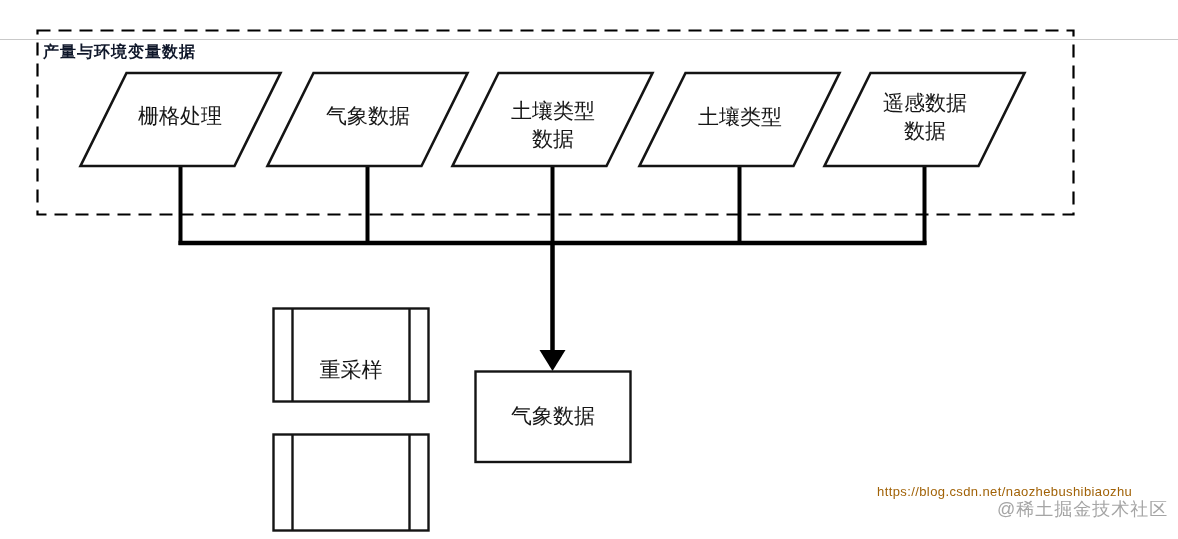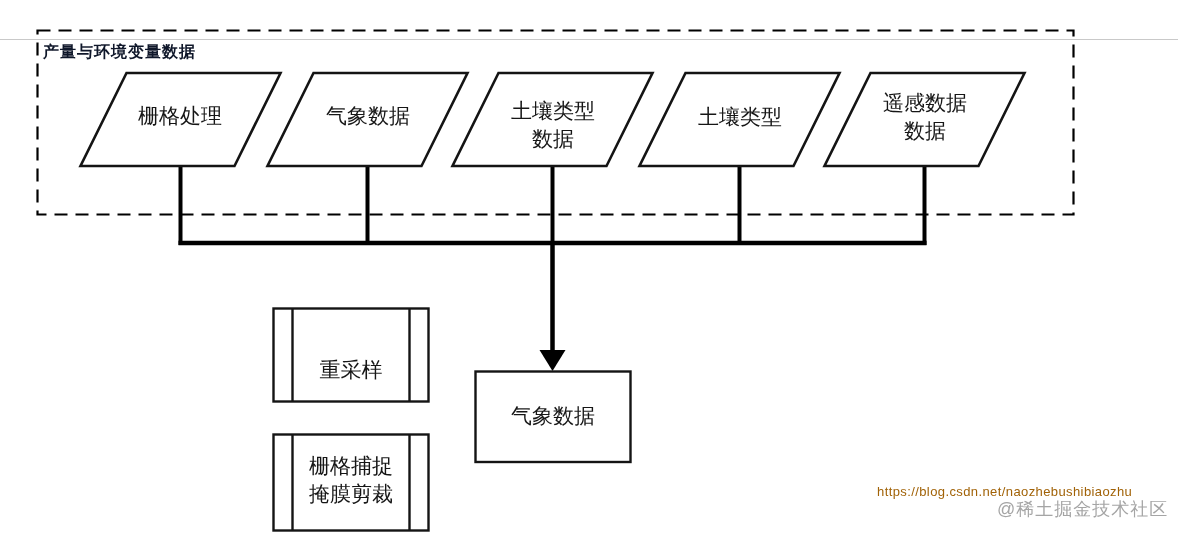--- a/index.html
+++ b/index.html
@@ -91,20 +91,18 @@
 
   <div class="node-label" style="left:180px;top:117px;">栅格处理</div>
   <div class="node-label" style="left:368px;top:117px;">气象数据</div>
   <div class="node-label" style="left:553px;top:126px;">土壤类型
 数据</div>
   <div class="node-label" style="left:740px;top:118px;">土壤类型</div>
   <div class="node-label" style="left:925px;top:118px;">遥感数据
 数据</div>
 
   <div class="node-label" style="left:351px;top:371px;">重采样</div>
-  <div class="node-label" style="left:351px;top:481px;">栅格捕捉
-掩膜剪裁</div>
   <div class="node-label" style="left:553px;top:417px;">气象数据</div>
 
   <div class="wm-url">https://blog.csdn.net/naozhebushibiaozhu</div>
   <div class="wm-community">@稀土掘金技术社区</div>
 
 </div>
 
 </body></html>

